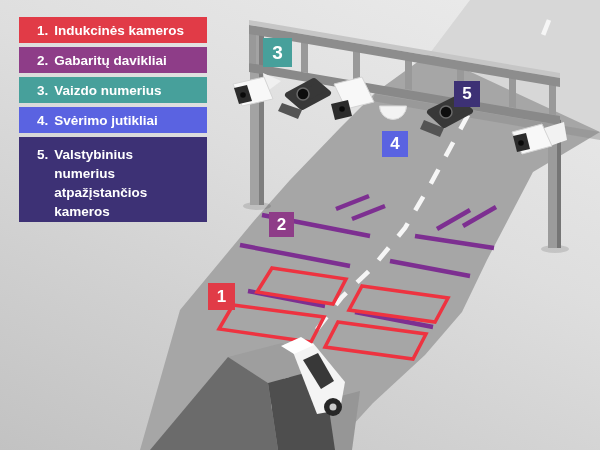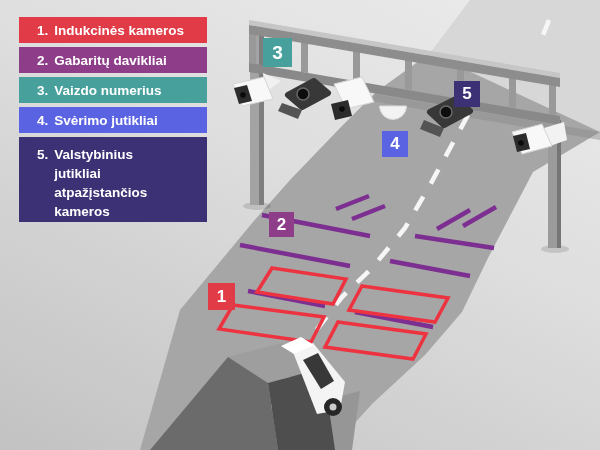--- a/index.html
+++ b/index.html
@@ -150,21 +150,21 @@
     <div class="legend-item" style="background: rgb(71, 160, 155);">
       <span class="num">3.</span>
       <span class="txt">Vaizdo numerius</span>
     </div>
     <div class="legend-item" style="background: rgb(90, 99, 225);">
       <span class="num">4.</span>
       <span class="txt">Svėrimo jutikliai</span>
     </div>
     <div class="legend-item tall" style="background: rgb(61, 49, 117);">
       <span class="num">5.</span>
-      <span class="txt">Valstybinius jutikliai atpažįstančios kameros</span>
+      <span class="txt">Valstybinius numerius atpažįstančios kameros</span>
     </div>
   </div>
 
   <div class="badge b1" style="background: rgb(225, 59, 71);">1</div>
   <div class="badge b2" style="background: rgb(142, 61, 136);">2</div>
   <div class="badge b3" style="background: rgb(71, 160, 155);">3</div>
   <div class="badge b4" style="background: rgb(90, 99, 225);">4</div>
   <div class="badge b5" style="background: rgb(61, 49, 117);">5</div>
 
 </div>

